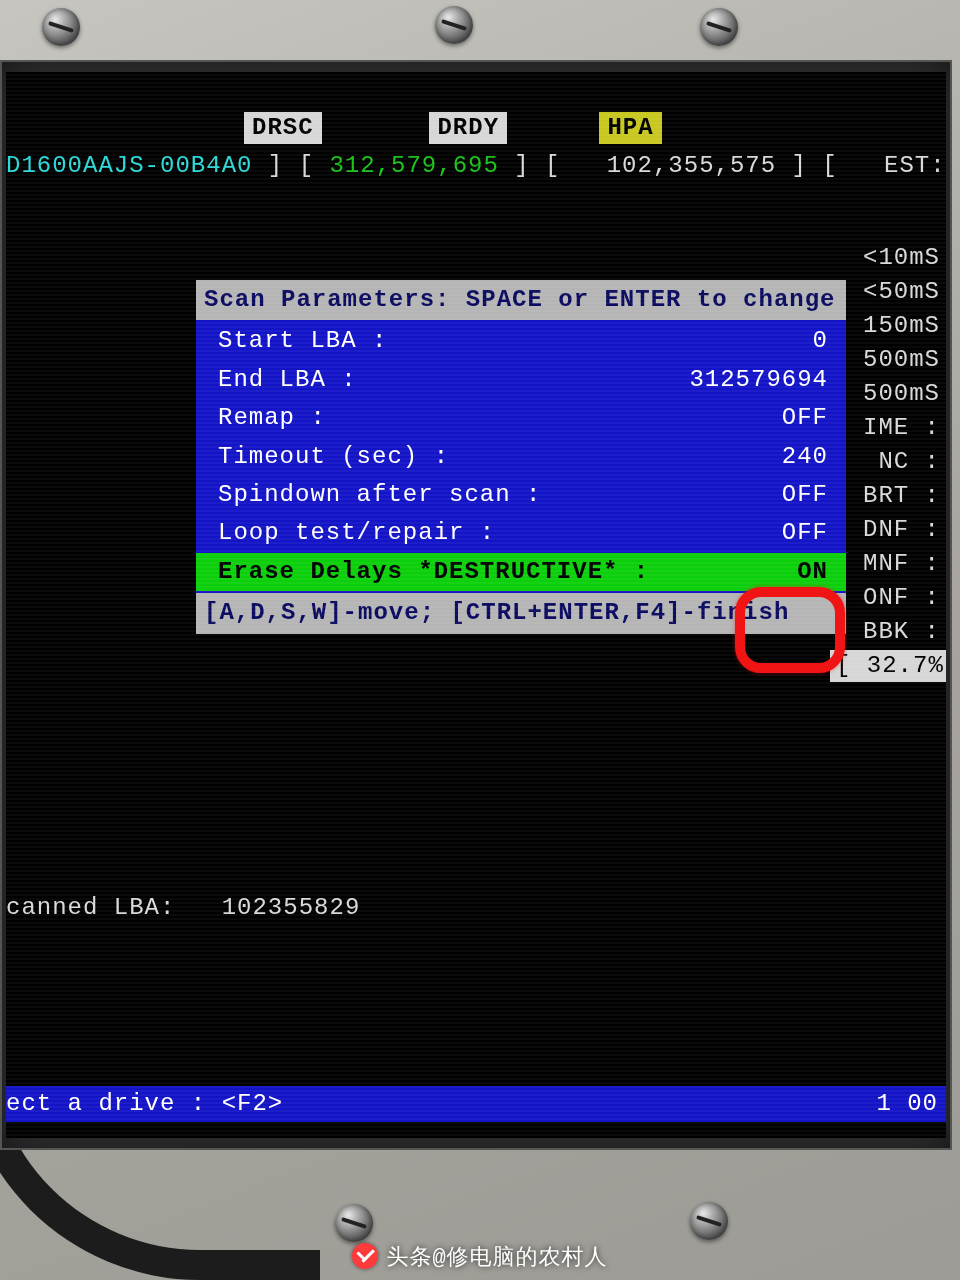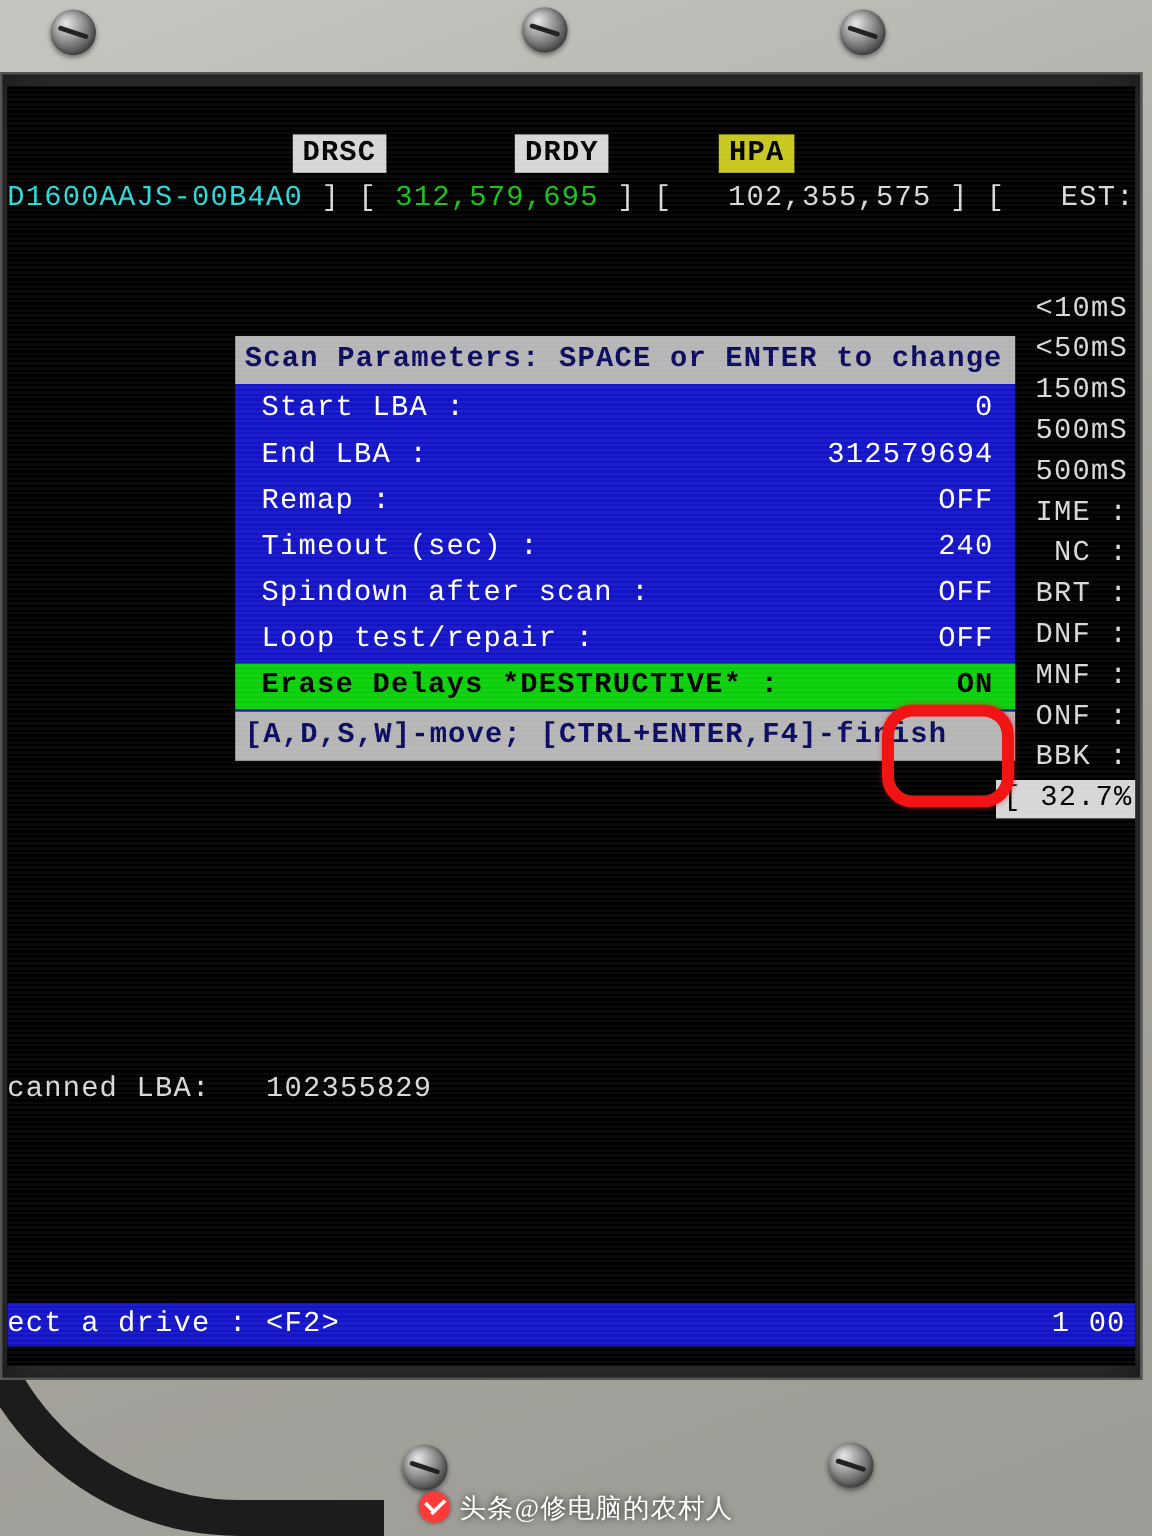--- a/index.html
+++ b/index.html
@@ -109,21 +109,21 @@
     border-radius:26px;
     width:110px; height:86px;
     top:525px; left:733px;
     pointer-events:none;
     box-shadow:0 0 4px rgba(240,20,20,0.5);
   }
 
   .watermark {
     position:absolute; bottom:8px; left:0; right:0;
     text-align:center; color:#fff;
-    font-family: Liberation Serif, serif;
+    font-family: Liberation Mono, monospace;
     font-size:22px;
     text-shadow:0 0 6px rgba(0,0,0,0.8);
     letter-spacing:1px;
   }
   .wm-icon{
     display:inline-block; width:26px; height:26px; border-radius:50%;
     background:#ff3a3a; vertical-align:-5px; margin-right:8px;
     box-shadow:0 0 4px rgba(0,0,0,.5);
     position:relative;
   }

